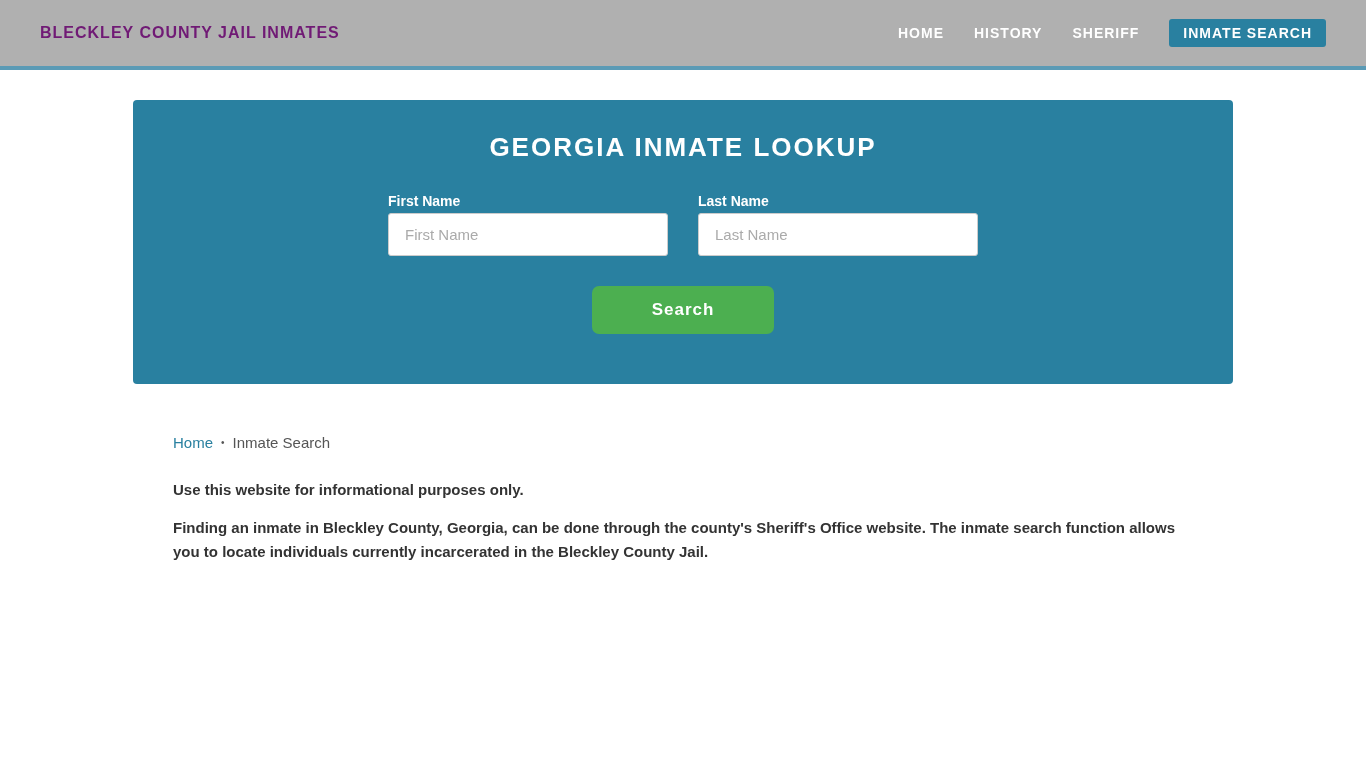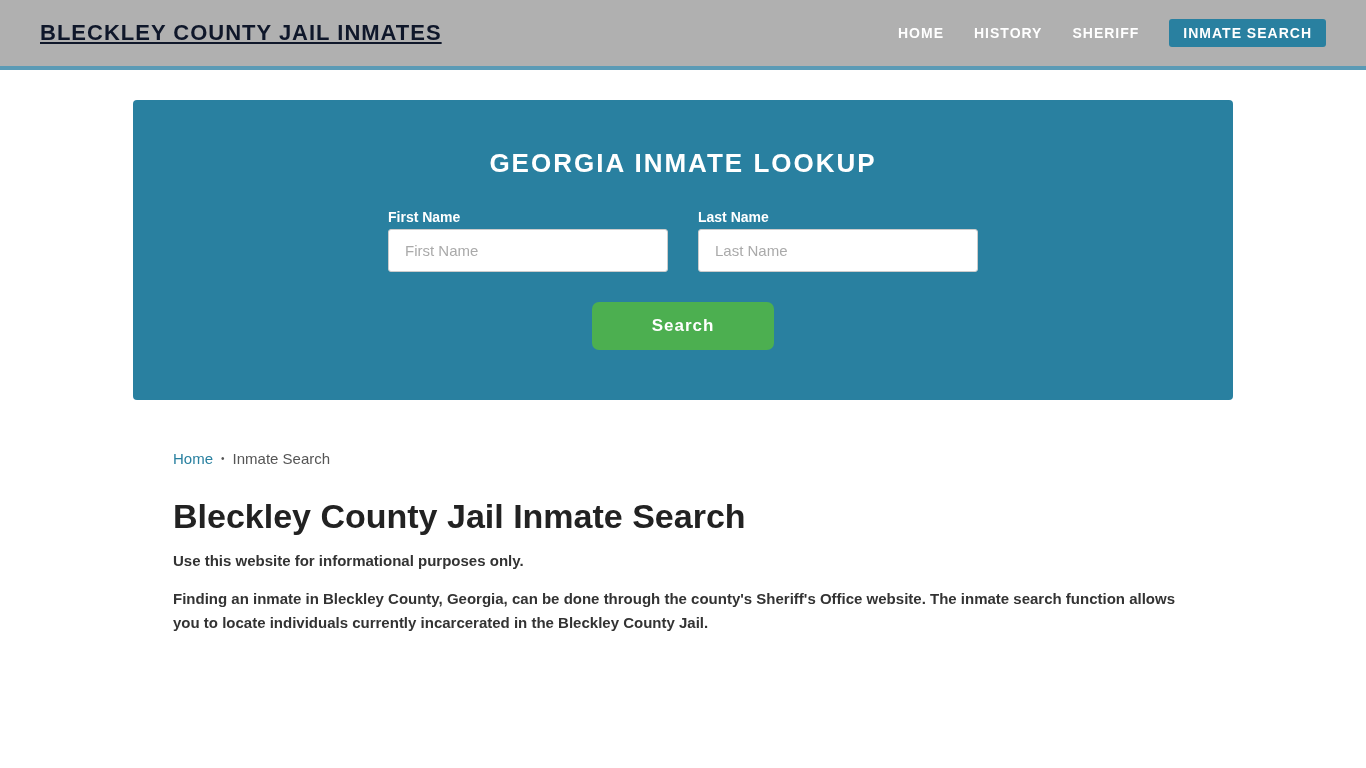--- a/index.html
+++ b/index.html
@@ -20,26 +20,25 @@
       background-color: #b0b0b0;
       padding: 0 40px;
       height: 70px;
       display: flex;
       align-items: center;
       justify-content: space-between;
       border-bottom: 4px solid #5a9ab5;
     }
 
     .header-logo {
-      color: #0f172a;
-      font-size: 22px;
+      color: #701a75;
+      font-size: 16px;
       font-weight: 900;
       letter-spacing: 1px;
       text-transform: uppercase;
-      text-decoration: underline;
     }
 
     .header-nav {
       display: flex;
       align-items: center;
       gap: 30px;
     }
 
     .nav-item {
       color: #ffffff;
@@ -57,21 +56,21 @@
       padding: 6px 14px;
       border-radius: 3px;
     }
 
     
     .search-section {
       background-color: #2980a0;
       margin: 30px auto;
       max-width: 1100px;
       border-radius: 4px;
-      padding: 48px 60px 50px;
+      padding: 32px 60px 50px;
     }
 
     .search-title {
       color: #ffffff;
       font-size: 26px;
       font-weight: 700;
       text-align: center;
       letter-spacing: 2px;
       text-transform: uppercase;
       margin-bottom: 30px;
@@ -239,21 +238,20 @@
 
 <div class="content">
   
   <div class="breadcrumb">
     <a class="breadcrumb-home">Home</a>
     <span class="breadcrumb-dot">•</span>
     <span class="breadcrumb-current">Inmate Search</span>
   </div>
 
   
-  <h2 class="page-title">Bleckley County Jail Inmate Search</h2>
 
   
   <p class="page-subtitle">Use this website for informational purposes only.</p>
 
   
   <p class="page-description">Finding an inmate in Bleckley County, Georgia, can be done through the county's Sheriff's Office website. The inmate search function allows you to locate individuals currently incarcerated in the Bleckley County Jail.</p>
 
   
 </div>
 

